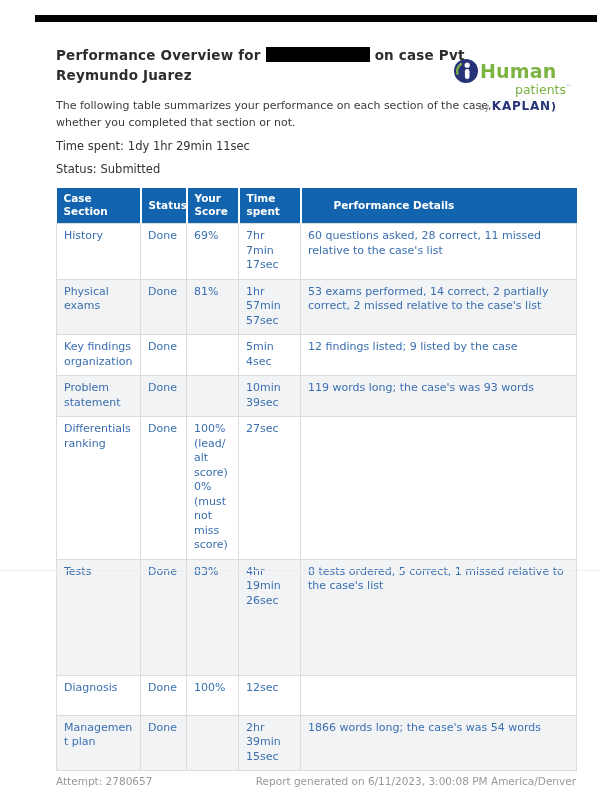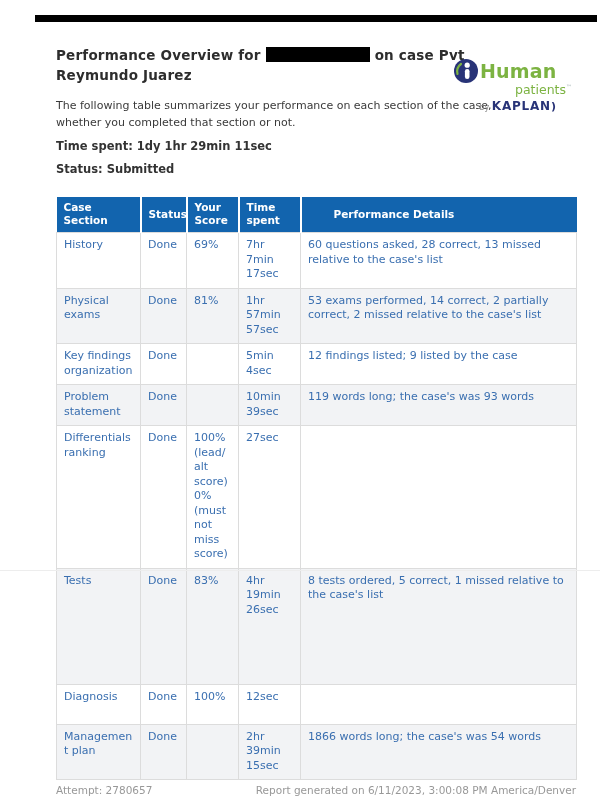--- a/index.html
+++ b/index.html
@@ -76,26 +76,26 @@
     font-weight: bold;
     color: var(--logo_navy, #283377);
   }
   .intro {
     margin-top: 13px;
     width: 445px;
     font-size: 11px;
     color: #3a3a3a;
     line-height: 1.5;
   }
-  .meta { margin-top: 9px; font-size: 11.5px; font-weight: bold; color: #333333; line-height: 1.2; }
+  .meta { margin-top: 9px; font-size: 11.5px; font-weight: normal; color: #333333; line-height: 1.2; }
   .meta + .meta { }
   .meta .label { margin-right: 4px; }
 
   table.perf {
-    margin-top: 20px;
+    margin-top: 11px;
     width: 520px;
     border-collapse: collapse;
     table-layout: fixed;
   }
   table.perf th {
     background: var(--header_blue, #1264AE);
     color: #ffffff;
     font-size: 10.5px;
     font-weight: bold;
     text-align: left;
@@ -185,21 +185,21 @@
 spent</th>
           <th>Performance Details</th>
         </tr>
       </thead>
       <tbody>
           <tr>
             <td>History</td>
             <td>Done</td>
             <td>69%</td>
             <td>7hr 7min 17sec</td>
-            <td>60 questions asked, 28 correct, 13 missed relative to the case's list</td>
+            <td>60 questions asked, 28 correct, 11 missed relative to the case's list</td>
           </tr>
           <tr>
             <td>Physical exams</td>
             <td>Done</td>
             <td>81%</td>
             <td>1hr 57min 57sec</td>
             <td>53 exams performed, 14 correct, 2 partially correct, 2 missed relative to the case's list</td>
           </tr>
           <tr>
             <td>Key findings organization</td>

